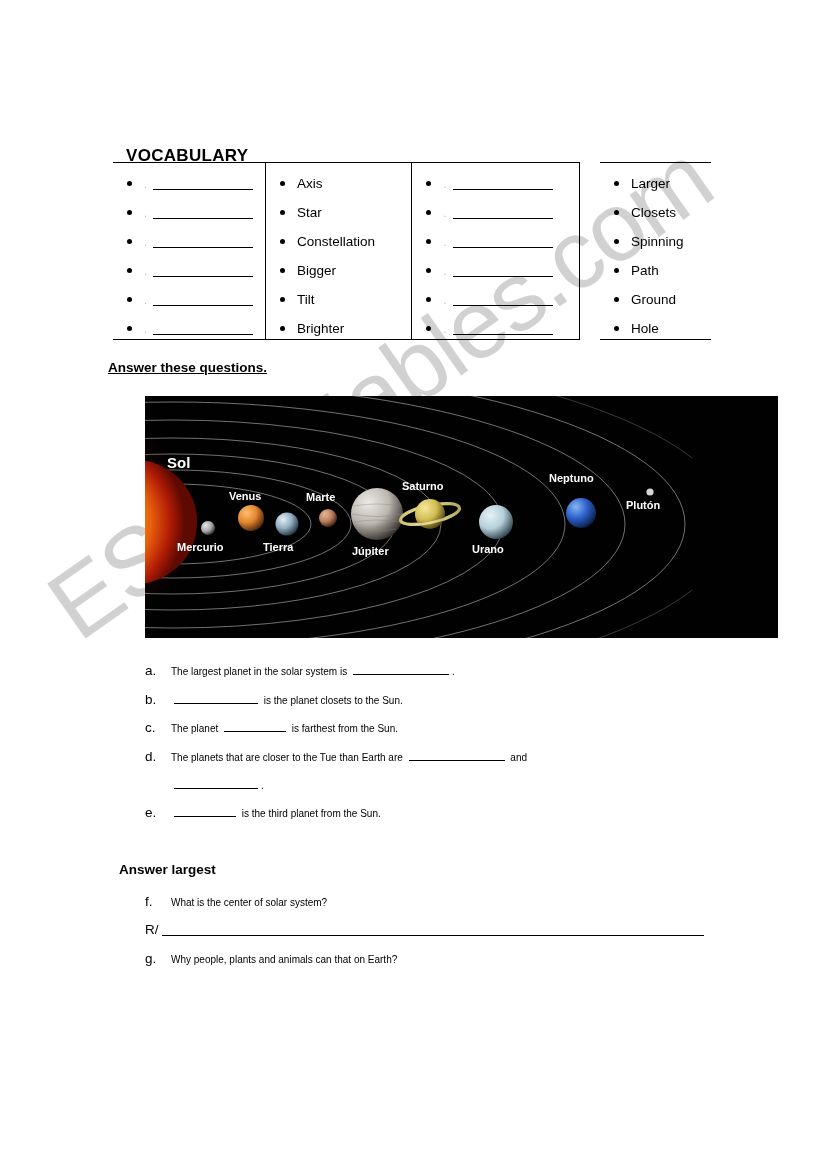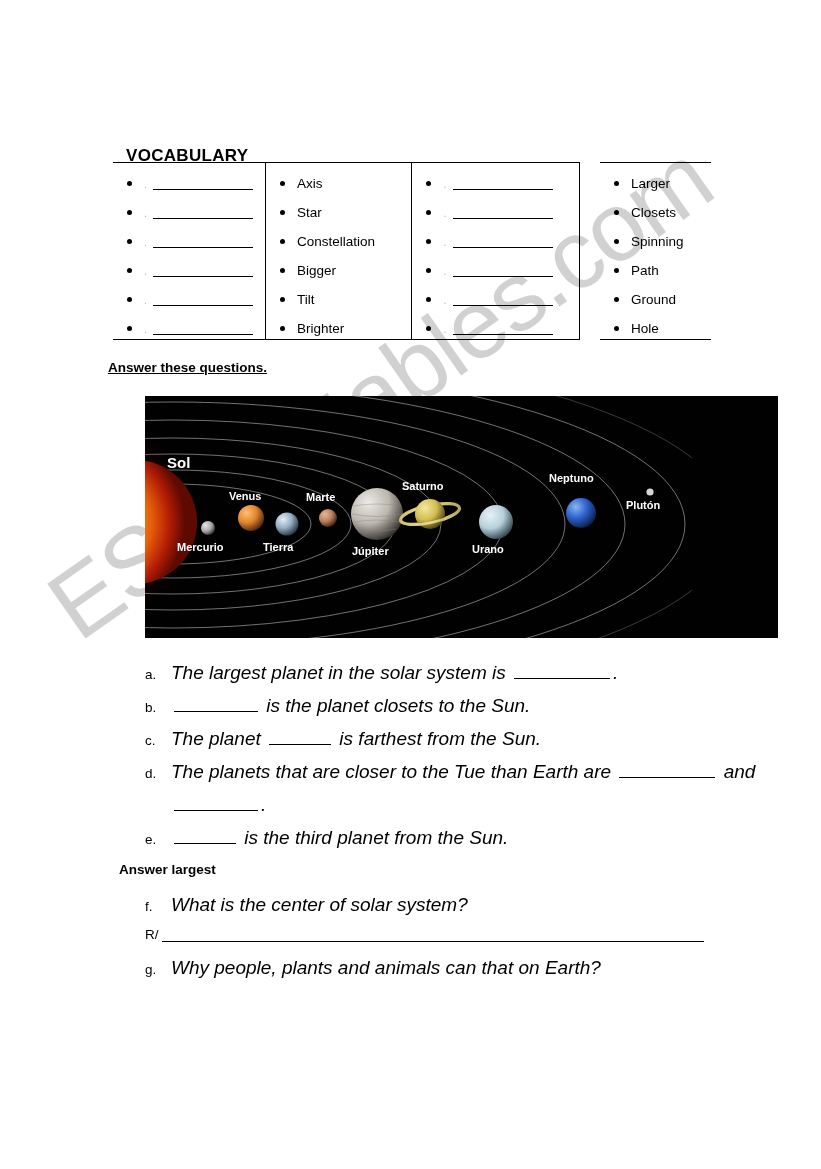--- a/index.html
+++ b/index.html
@@ -151,22 +151,21 @@
     align-items: baseline;
     margin-bottom: 14px;
     white-space: nowrap;
   }
   .qmarker {
     width: 26px;
     flex: 0 0 26px;
     font-size: 13.5px;
   }
   .qtext {
-    font-size: 19px;
-    font-style: italic;
+    font-size: 10px;
   }
   .inline-blank {
     display: inline-block;
     border-bottom: 1.1px solid #000;
     height: 11px;
     vertical-align: baseline;
     margin: 0 3px;
   }
   .blank-w-long  { width: 96px; }
   .blank-w-med   { width: 84px; }

